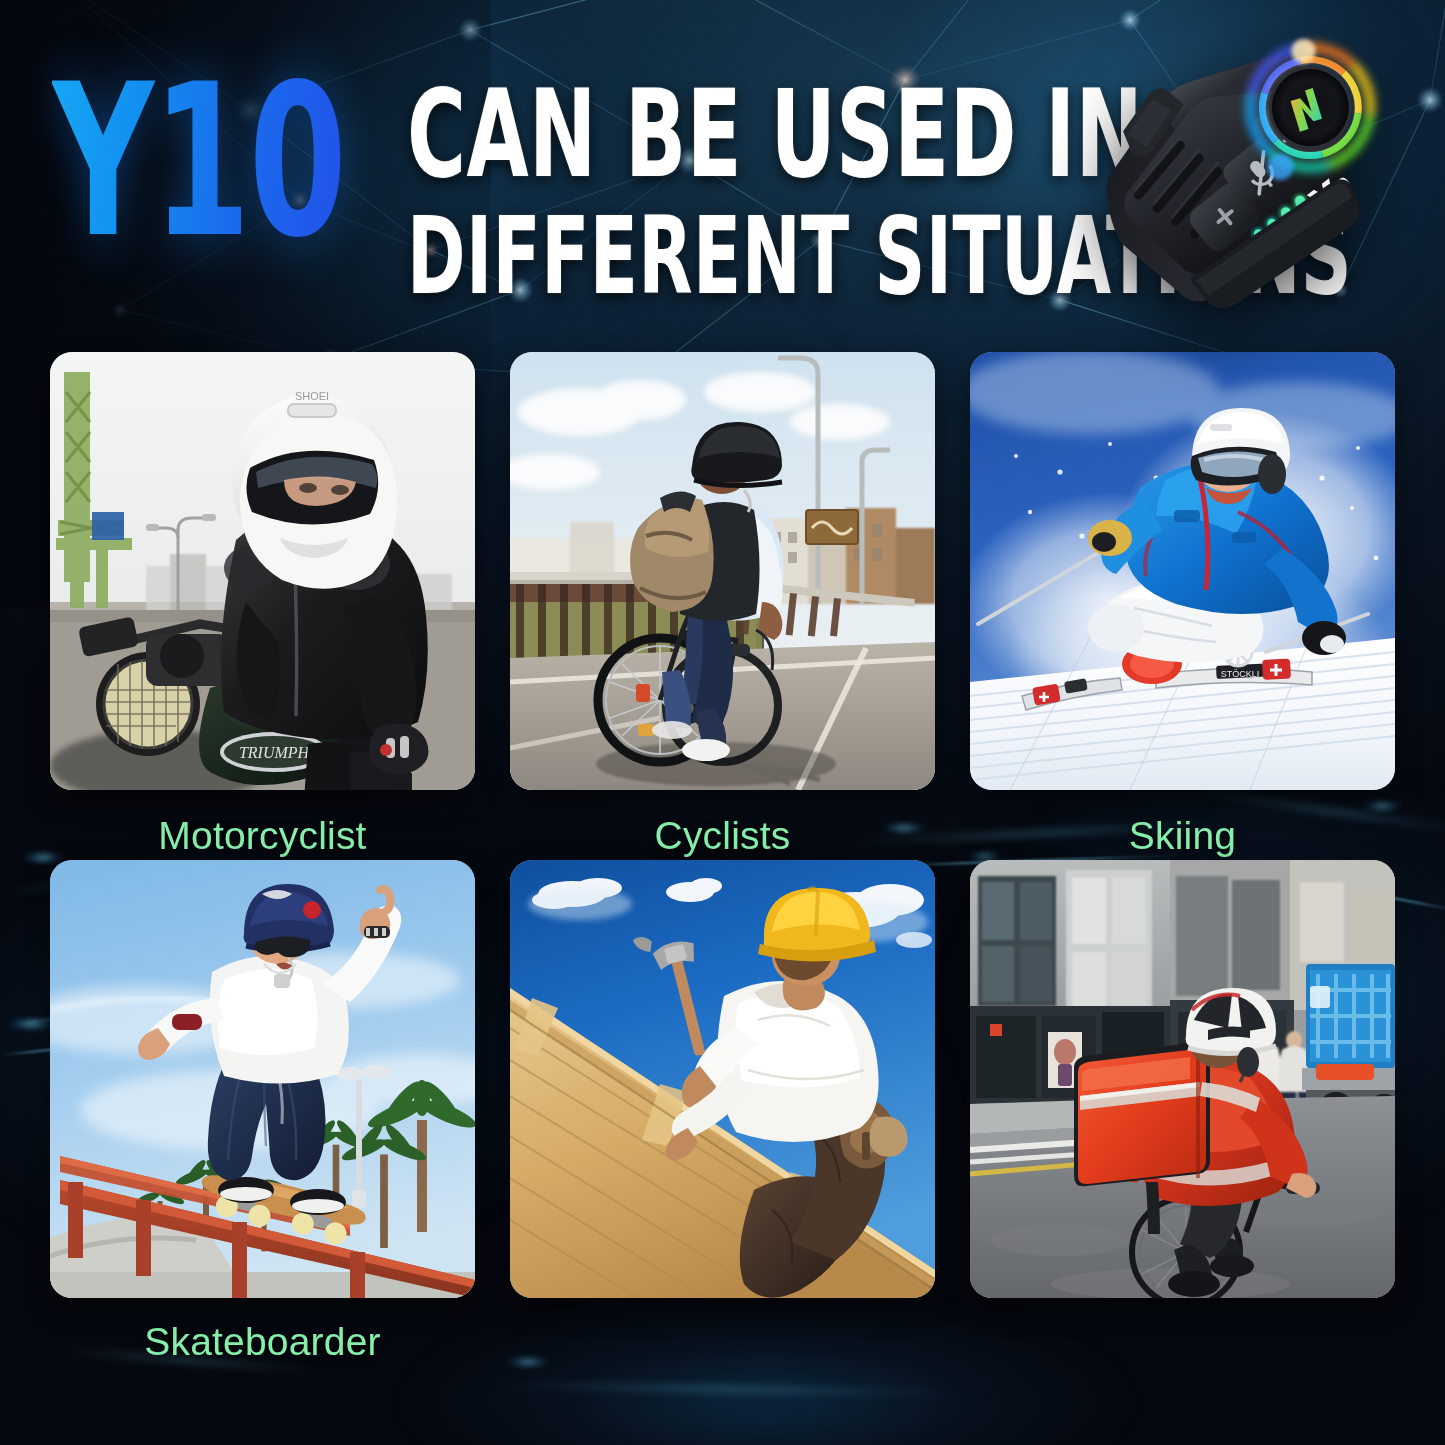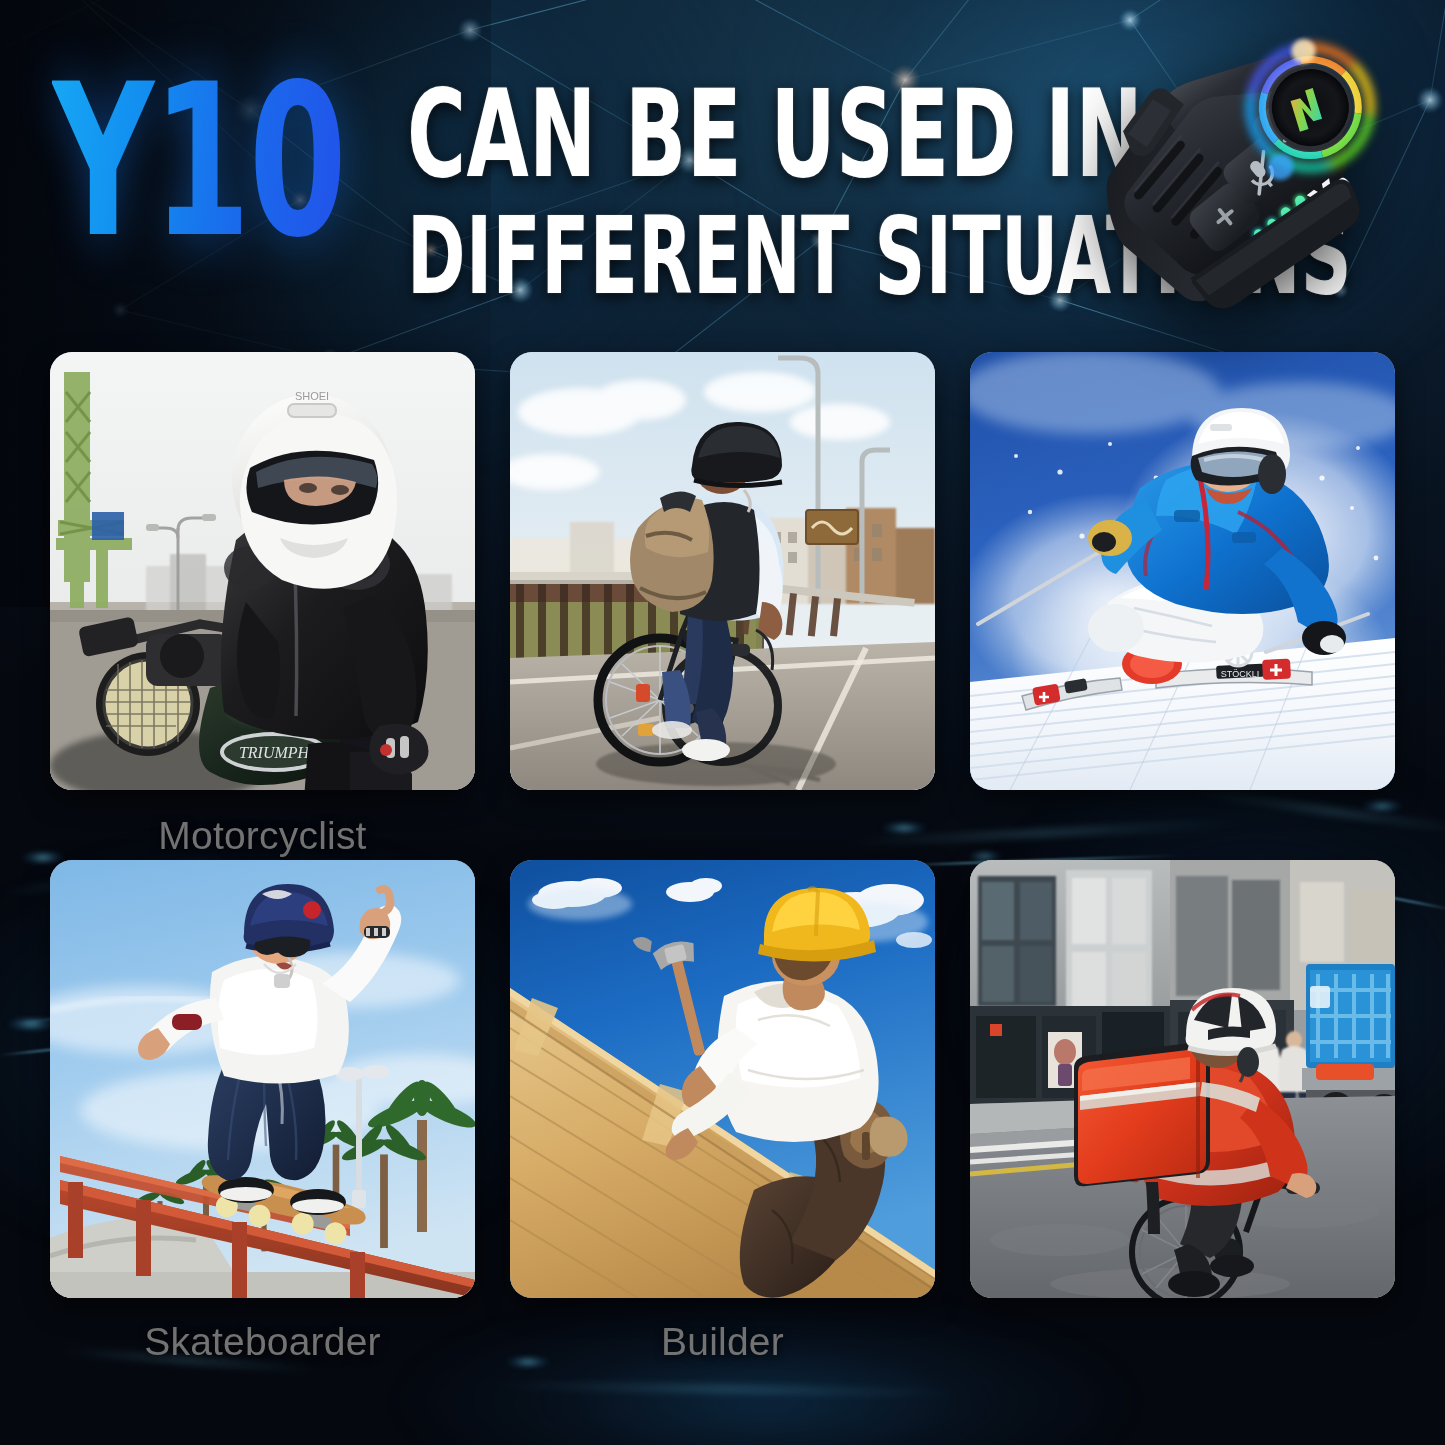--- a/index.html
+++ b/index.html
@@ -91,21 +91,21 @@
   }
   .cell{ width:425px; }
   .cell.r2{ margin-top:2px; }
   .photo{
     width:425px; height:438px; border-radius:22px; overflow:hidden; position:relative;
     box-shadow:0 10px 26px rgba(0,0,0,.55);
     background:#9fb4c6;
   }
   .photo .scene{ position:absolute; inset:0; }
   .caption{
-    text-align:center; color:#737373; font-size:39px; font-weight:normal;
+    text-align:center; color:#86efac; font-size:39px; font-weight:normal;
     font-family:"Liberation Sans","DejaVu Sans",sans-serif;
     margin-top:24px; letter-spacing:.2px;
     text-shadow:0 2px 10px rgba(0,0,0,.8);
   }
   .cell.r2 .caption{ margin-top:22px; }
   .blur1{ filter:blur(1px); } .blur2{ filter:blur(3px); } .blur3{ filter:blur(7px); }
 </style>
 </head>
 <body>
 
@@ -664,20 +664,21 @@
           <ellipse cx="212" cy="116" rx="28" ry="26" fill="#7d4f36"></ellipse>
           <path d="M182 114 q4 -46 48 -44 q42 2 42 44 q-2 12 -16 14 q-40 6 -72 -2 q-4 -4 -2 -12 Z" fill="#17191c"></path>
           <path d="M188 106 q8 -34 44 -32 q34 2 38 32 q-40 -12 -82 0 Z" fill="#2a2d31"></path>
           <path d="M184 128 q38 10 88 2" stroke="#101215" stroke-width="5" fill="none"></path>
           <path d="M234 138 q10 12 4 22" stroke="#c9c4bf" stroke-width="3" fill="none"></path>
 
           <path d="M246 278 q20 10 16 40" stroke="#23262a" stroke-width="3" fill="none"></path>
         </g>
       </svg>
     </div>
+    <div class="caption">Cyclists</div>
   </div>
 
   <div class="cell">
     <div class="photo">
       <svg class="scene" viewBox="0 0 425 438" preserveAspectRatio="xMidYMid slice">
         <defs>
           <linearGradient id="s_sky" x1="0" y1="0" x2="0.2" y2="1">
             <stop offset="0" stop-color="#1f4fa8"></stop>
               <stop offset="45%" stop-color="#2c63c0"></stop>
             <stop offset="100%" stop-color="#6c9bd8"></stop>
@@ -802,20 +803,21 @@
         <path d="M228 92 q10 -34 46 -32 q34 2 40 32 q-44 -12 -86 0 Z" fill="#ffffff"></path>
         <rect x="240" y="72" width="22" height="7" rx="3" fill="#dfe2e5"></rect>
 
         <path d="M222 104 q40 -16 84 -4 q6 16 -4 26 q-42 14 -76 2 q-8 -12 -4 -24 Z" fill="#1c1f24"></path>
         <path d="M228 106 q36 -12 72 -2 q2 10 -4 16 q-34 10 -64 0 Z" fill="#8fa6bc"></path>
         <path d="M234 108 q30 -8 60 0" stroke="#cfdbe6" stroke-width="4" fill="none" opacity=".8"></path>
         <path d="M236 136 q24 10 46 0 q-8 16 -24 16 q-16 0 -22 -16 Z" fill="#c4533c"></path>
         <ellipse cx="302" cy="122" rx="14" ry="20" fill="#2a2d32"></ellipse>
       </svg>
     </div>
+    <div class="caption">Skiing</div>
   </div>
 
   <div class="cell r2">
     <div class="photo">
       <svg class="scene" viewBox="0 0 425 438" preserveAspectRatio="xMidYMid slice">
         <defs>
           <linearGradient id="k_sky" x1="0" y1="0" x2="0.2" y2="1">
             <stop offset="0" stop-color="#7fb8e6"></stop>
               <stop offset="45%" stop-color="#9fcbee"></stop>
             <stop offset="100%" stop-color="#cfe4f3"></stop>
@@ -1079,21 +1081,20 @@
           <ellipse cx="296" cy="96" rx="34" ry="30" fill="#c9915f"></ellipse>
           <path d="M264 96 q26 -20 60 -6 q-4 24 -28 30 q-26 2 -32 -24 Z" fill="#6b4a2e"></path>
 
           <path d="M254 80 q-2 -50 50 -52 q50 -2 56 44 q2 14 -14 18 q-44 10 -84 2 q-10 -4 -8 -12 Z" fill="#f0b81c"></path>
           <path d="M262 72 q6 -40 44 -40 q38 0 44 38 q-44 -12 -88 2 Z" fill="#ffd23f"></path>
           <path d="M250 84 q56 14 114 -4 l2 12 q-58 18 -118 2 Z" fill="#d79f10"></path>
           <path d="M298 30 q6 -4 10 2 q-2 38 -2 44" stroke="#d79f10" stroke-width="4" fill="none" opacity=".6"></path>
         </g>
       </svg>
     </div>
-    <div class="caption">Builder</div>
   </div>
 
   <div class="cell r2">
     <div class="photo">
       <svg class="scene" viewBox="0 0 425 438" preserveAspectRatio="xMidYMid slice">
         <defs>
           <linearGradient id="d_road" x1="0" y1="0" x2="0" y2="1">
             <stop offset="0" stop-color="#8d9094"></stop>
               <stop offset="100%" stop-color="#64676b"></stop>
           </linearGradient>

